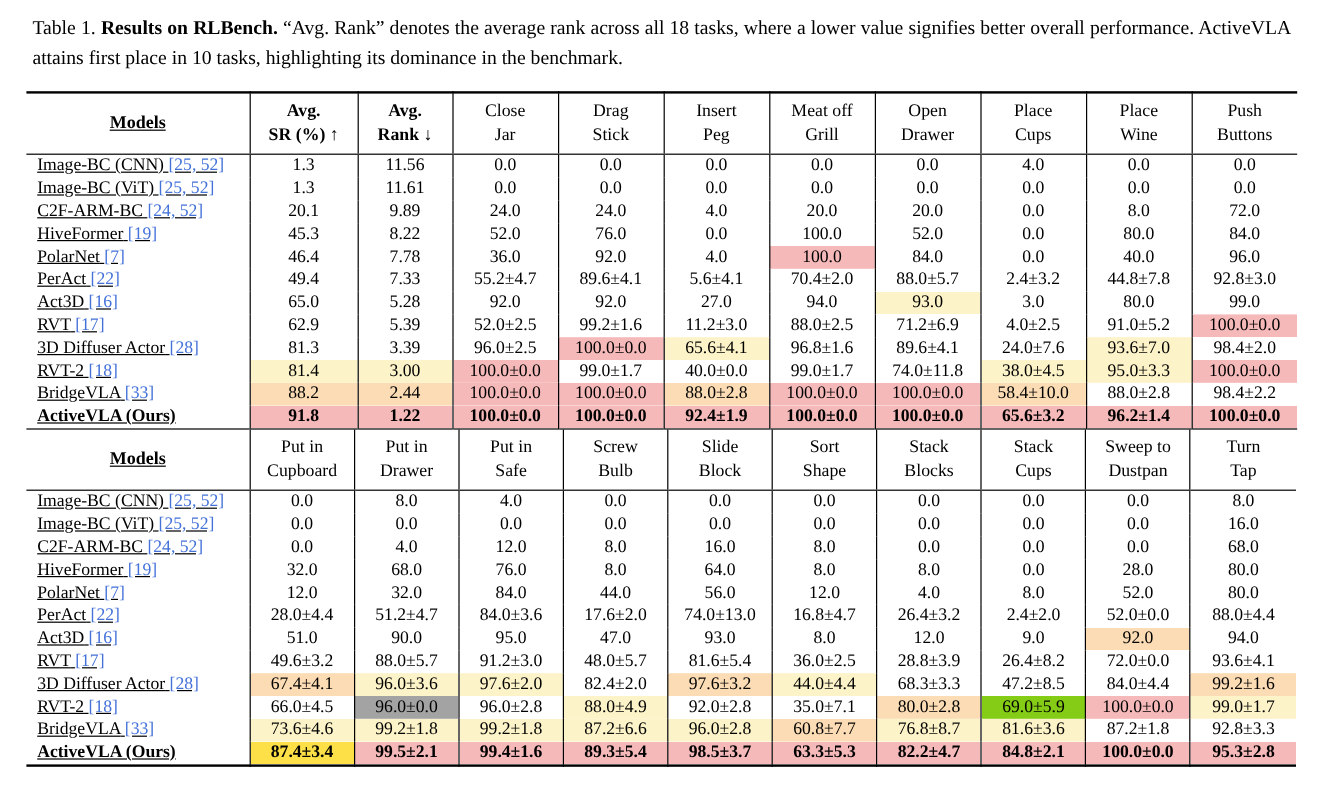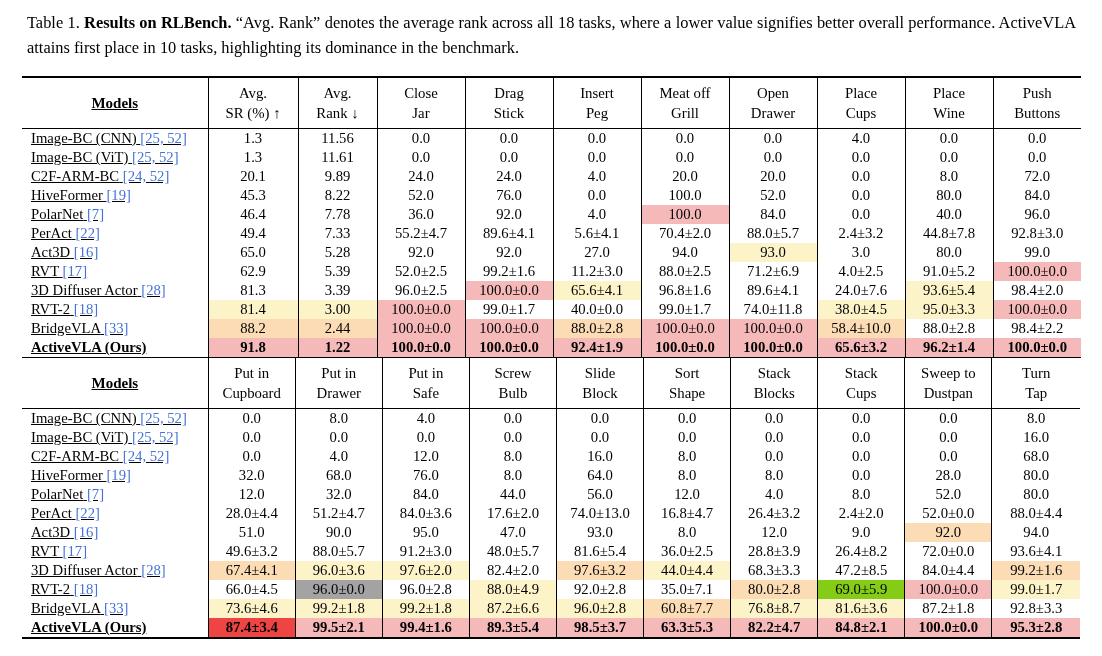--- a/index.html
+++ b/index.html
@@ -10,21 +10,21 @@
   .caption b{font-weight:bold;}
   .tblzone{margin:16px 0 0 22px;}
   table{border-collapse:collapse;width:1058px;table-layout:fixed;}
   #t0{border-top:2px solid #000;border-bottom:1.5px solid #000;}
   #t1{border-bottom:2.2px solid #000;}
   th,td{border-left:1px solid #000;overflow:hidden;}
   th:first-child,td:first-child{border-left:none;text-decoration:underline;}
   thead th{border-bottom:1.5px solid #000;font-size:14.8px;font-weight:normal;
            text-align:center;line-height:20px;padding:5px 0;vertical-align:middle;}
   th.models{font-weight:bold;font-size:15px;}
-  th.boldcol{font-weight:normal;}
+  th.boldcol{font-weight:bold;}
   td{height:19px;line-height:19px;font-size:14.7px;white-space:nowrap;
      padding:0;}
   td.model{text-align:left;padding-left:9px;}
   td.val{text-align:center;}
   tr.b td{font-weight:bold;}
   .cite{text-decoration:none;}
 </style>
 </head>
 <body>
 
@@ -168,21 +168,21 @@
         <tr>
           <td class="model"><span>3D Diffuser Actor</span> <span class="cite" style="color: rgb(68, 114, 216);">[28]</span></td>
           <td class="val">81.3</td>
           <td class="val">3.39</td>
           <td class="val">96.0±2.5</td>
           <td class="val" style="background: rgb(246, 185, 185);">100.0±0.0</td>
           <td class="val" style="background: rgb(253, 243, 200);">65.6±4.1</td>
           <td class="val">96.8±1.6</td>
           <td class="val">89.6±4.1</td>
           <td class="val">24.0±7.6</td>
-          <td class="val" style="background: rgb(253, 243, 200);">93.6±5.4</td>
+          <td class="val" style="background: rgb(253, 243, 200);">93.6±7.0</td>
           <td class="val">98.4±2.0</td>
         </tr>
         <tr>
           <td class="model"><span>RVT-2</span> <span class="cite" style="color: rgb(68, 114, 216);">[18]</span></td>
           <td class="val" style="background: rgb(253, 243, 200);">81.4</td>
           <td class="val" style="background: rgb(253, 243, 200);">3.00</td>
           <td class="val" style="background: rgb(246, 185, 185);">100.0±0.0</td>
           <td class="val">99.0±1.7</td>
           <td class="val">40.0±0.0</td>
           <td class="val">99.0±1.7</td>
@@ -387,21 +387,21 @@
           <td class="val" style="background: rgb(253, 243, 200);">87.2±6.6</td>
           <td class="val" style="background: rgb(253, 243, 200);">96.0±2.8</td>
           <td class="val" style="background: rgb(251, 220, 180);">60.8±7.7</td>
           <td class="val" style="background: rgb(253, 243, 200); margin-top: 28px;">76.8±8.7</td>
           <td class="val" style="background: rgb(253, 243, 200);">81.6±3.6</td>
           <td class="val">87.2±1.8</td>
           <td class="val">92.8±3.3</td>
         </tr>
         <tr class="b">
           <td class="model"><span>ActiveVLA (Ours)</span></td>
-          <td class="val" style="background: #ef4444;">87.4±3.4</td>
+          <td class="val" style="background: #fde047;">87.4±3.4</td>
           <td class="val" style="background: rgb(246, 185, 185);">99.5±2.1</td>
           <td class="val" style="background: rgb(246, 185, 185);">99.4±1.6</td>
           <td class="val" style="background: rgb(246, 185, 185);">89.3±5.4</td>
           <td class="val" style="background: rgb(246, 185, 185);">98.5±3.7</td>
           <td class="val" style="background: rgb(246, 185, 185);">63.3±5.3</td>
           <td class="val" style="background: rgb(246, 185, 185);">82.2±4.7</td>
           <td class="val" style="background: rgb(246, 185, 185);">84.8±2.1</td>
           <td class="val" style="background: rgb(246, 185, 185);">100.0±0.0</td>
           <td class="val" style="background: rgb(246, 185, 185);">95.3±2.8</td>
         </tr>

